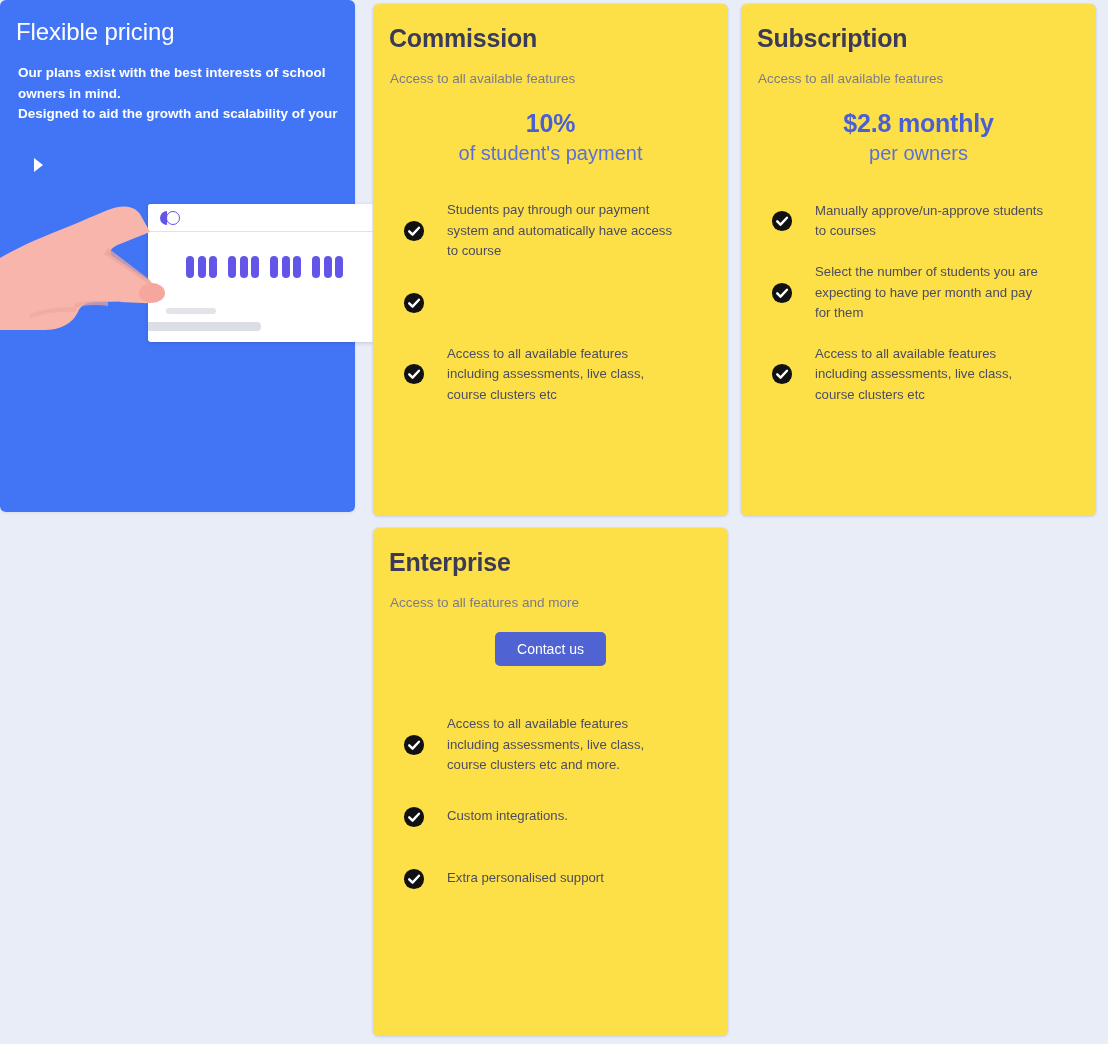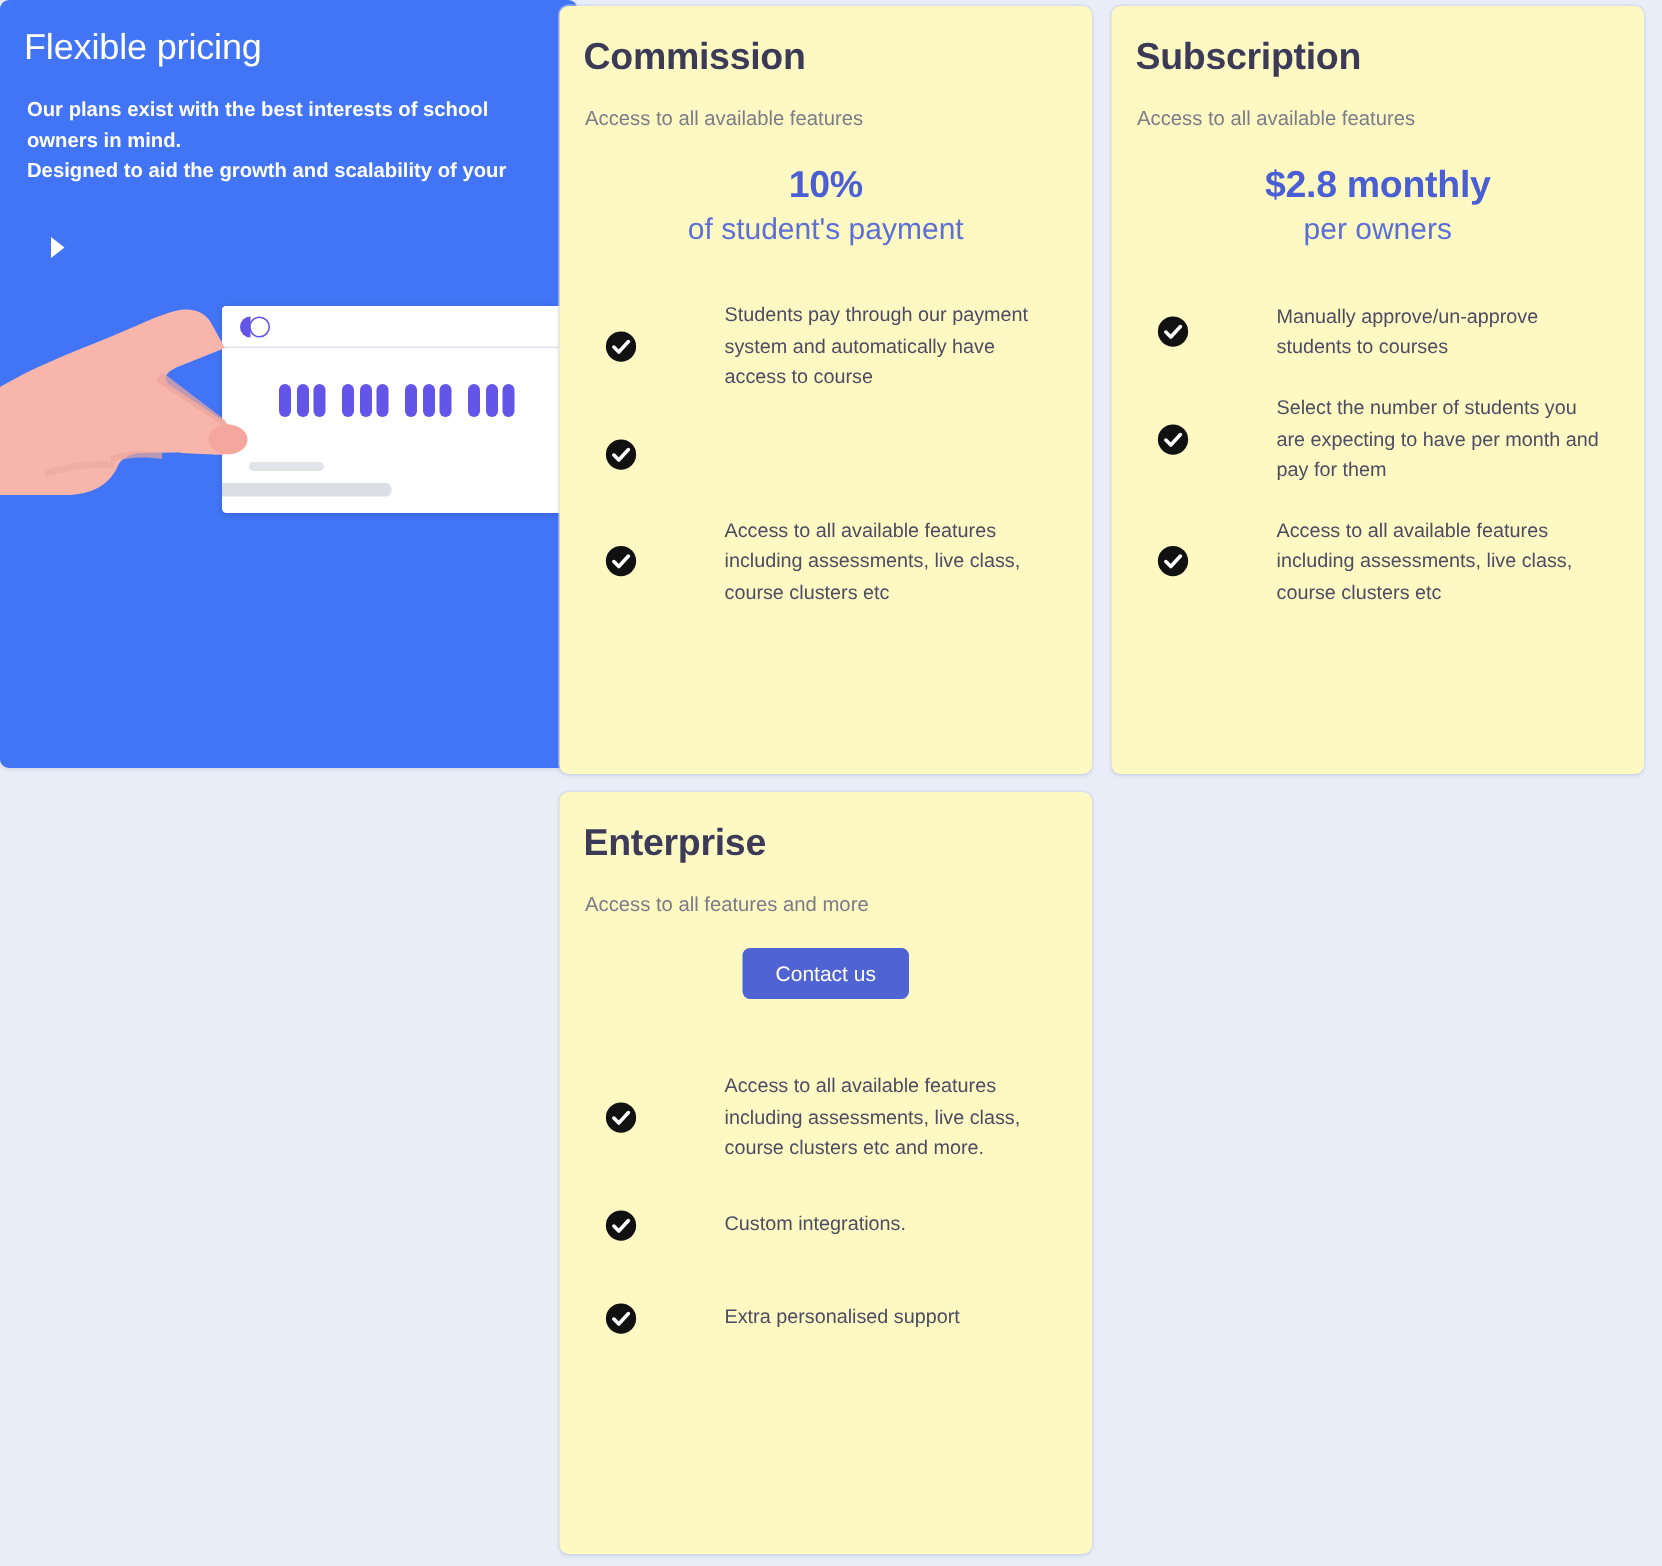--- a/index.html
+++ b/index.html
@@ -16,37 +16,36 @@
 
   .page {
     position: relative;
     width: 1108px;
     height: 1044px;
   }
 
   
   .card {
     position: absolute;
-    background: #fef9c3;
+    background: #fde047;
     border-radius: 6px;
     box-shadow: 0 1px 3px rgba(60, 70, 120, 0.10),
                 0 0 0 1px rgba(210, 218, 238, 0.55);
   }
 
   
   .hero {
     left: 6px;
     top: 4px;
     width: 355px;
     height: 512px;
     background: #4275f5;
     border-radius: 6px;
     overflow: hidden;
     box-shadow: 0 1px 3px rgba(60, 70, 120, 0.10);
-    padding-left: 30px;
   }
   .hero-title {
     position: absolute;
     left: 16px;
     top: 18px;
     font-size: 24px;
     font-weight: 400;
     color: #ffffff;
     letter-spacing: -0.1px;
   }
@@ -261,21 +260,20 @@
   .features.enterprise-features {
     top: 186px;
   }
   .feature {
     position: relative;
     display: flex;
     align-items: center;
     padding: 0 24px 0 30px;
     margin-bottom: 20px;
     min-height: 42px;
-    gap: 36px;
   }
   .feature .check-icon {
     flex: 0 0 auto;
     width: 22px;
     height: 22px;
     margin-right: 22px;
   }
   .feature-text {
     font-size: 13.2px;
     line-height: 20.5px;

